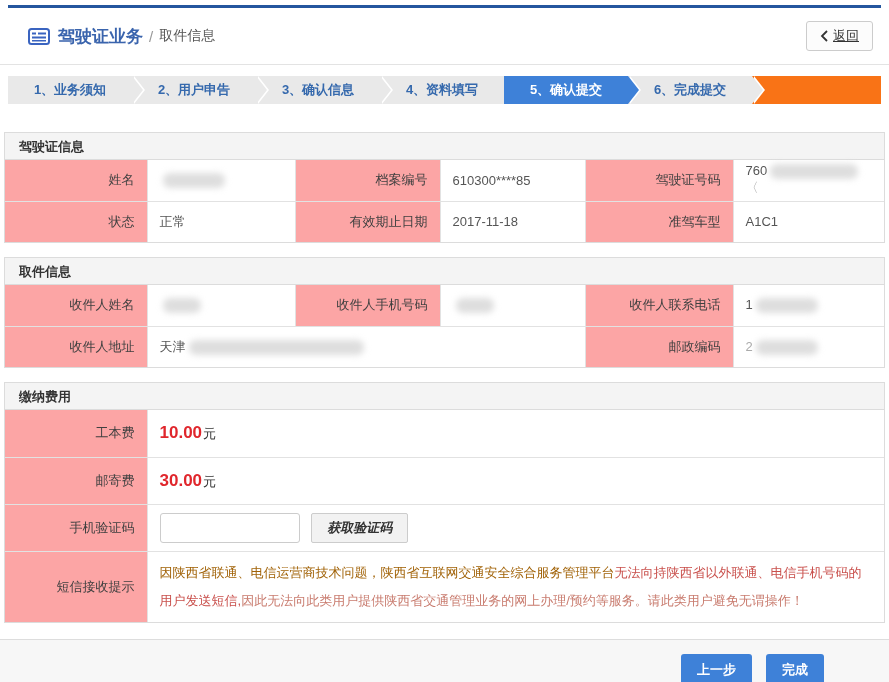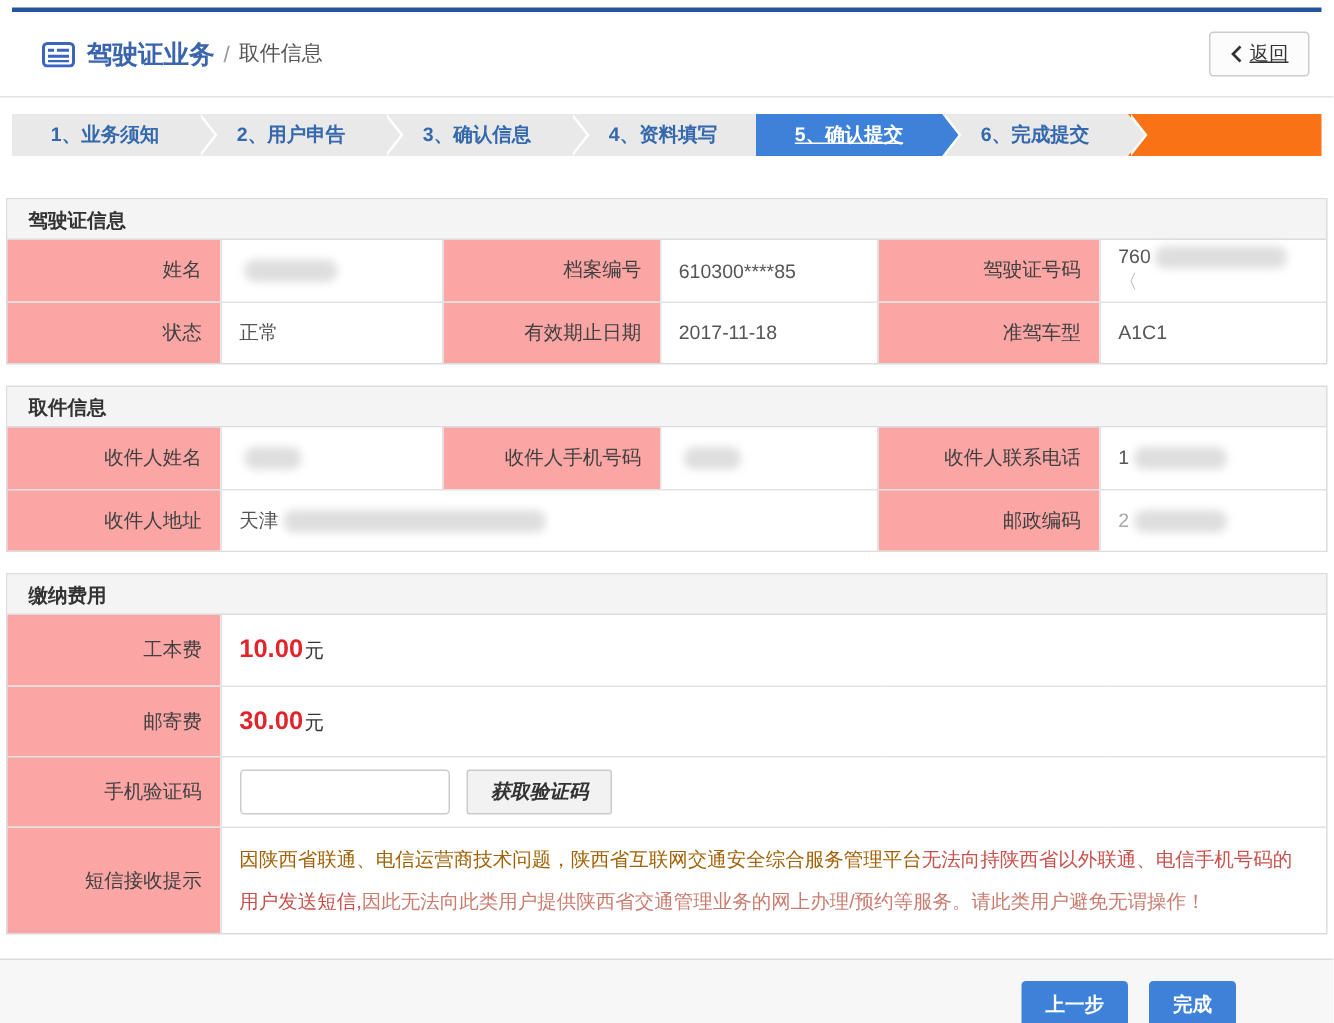--- a/index.html
+++ b/index.html
@@ -45,21 +45,21 @@
   .step::before {
     content: ""; position: absolute; right: -13px; top: 0; z-index: 2;
     border-top: 14px solid transparent; border-bottom: 14px solid transparent;
     border-left: 11px solid #fff;
   }
   .step::after {
     content: ""; position: absolute; right: -11px; top: 0; z-index: 3;
     border-top: 14px solid transparent; border-bottom: 14px solid transparent;
     border-left: 11px solid #e9e9e9;
   }
-  .step.active { background: #3e81d8; color: #fff; z-index: 4; text-decoration: underline; }
+  .step.active { background: #3e81d8; color: #fff; z-index: 4; }
   .step.active::after { border-left-color: #3e81d8; }
   
   .section { margin: 0 4px; border: 1px solid #dcdcdc; }
   .section.first { margin-top: 28px; }
   .section + .section { margin-top: 14px; }
   .section-title {
     height: 27px; line-height: 27px; padding: 0 14px;
     background: #f4f4f4; border-bottom: 1px solid #dcdcdc;
     font-weight: bold; color: #333; font-size: 13px;
   }

